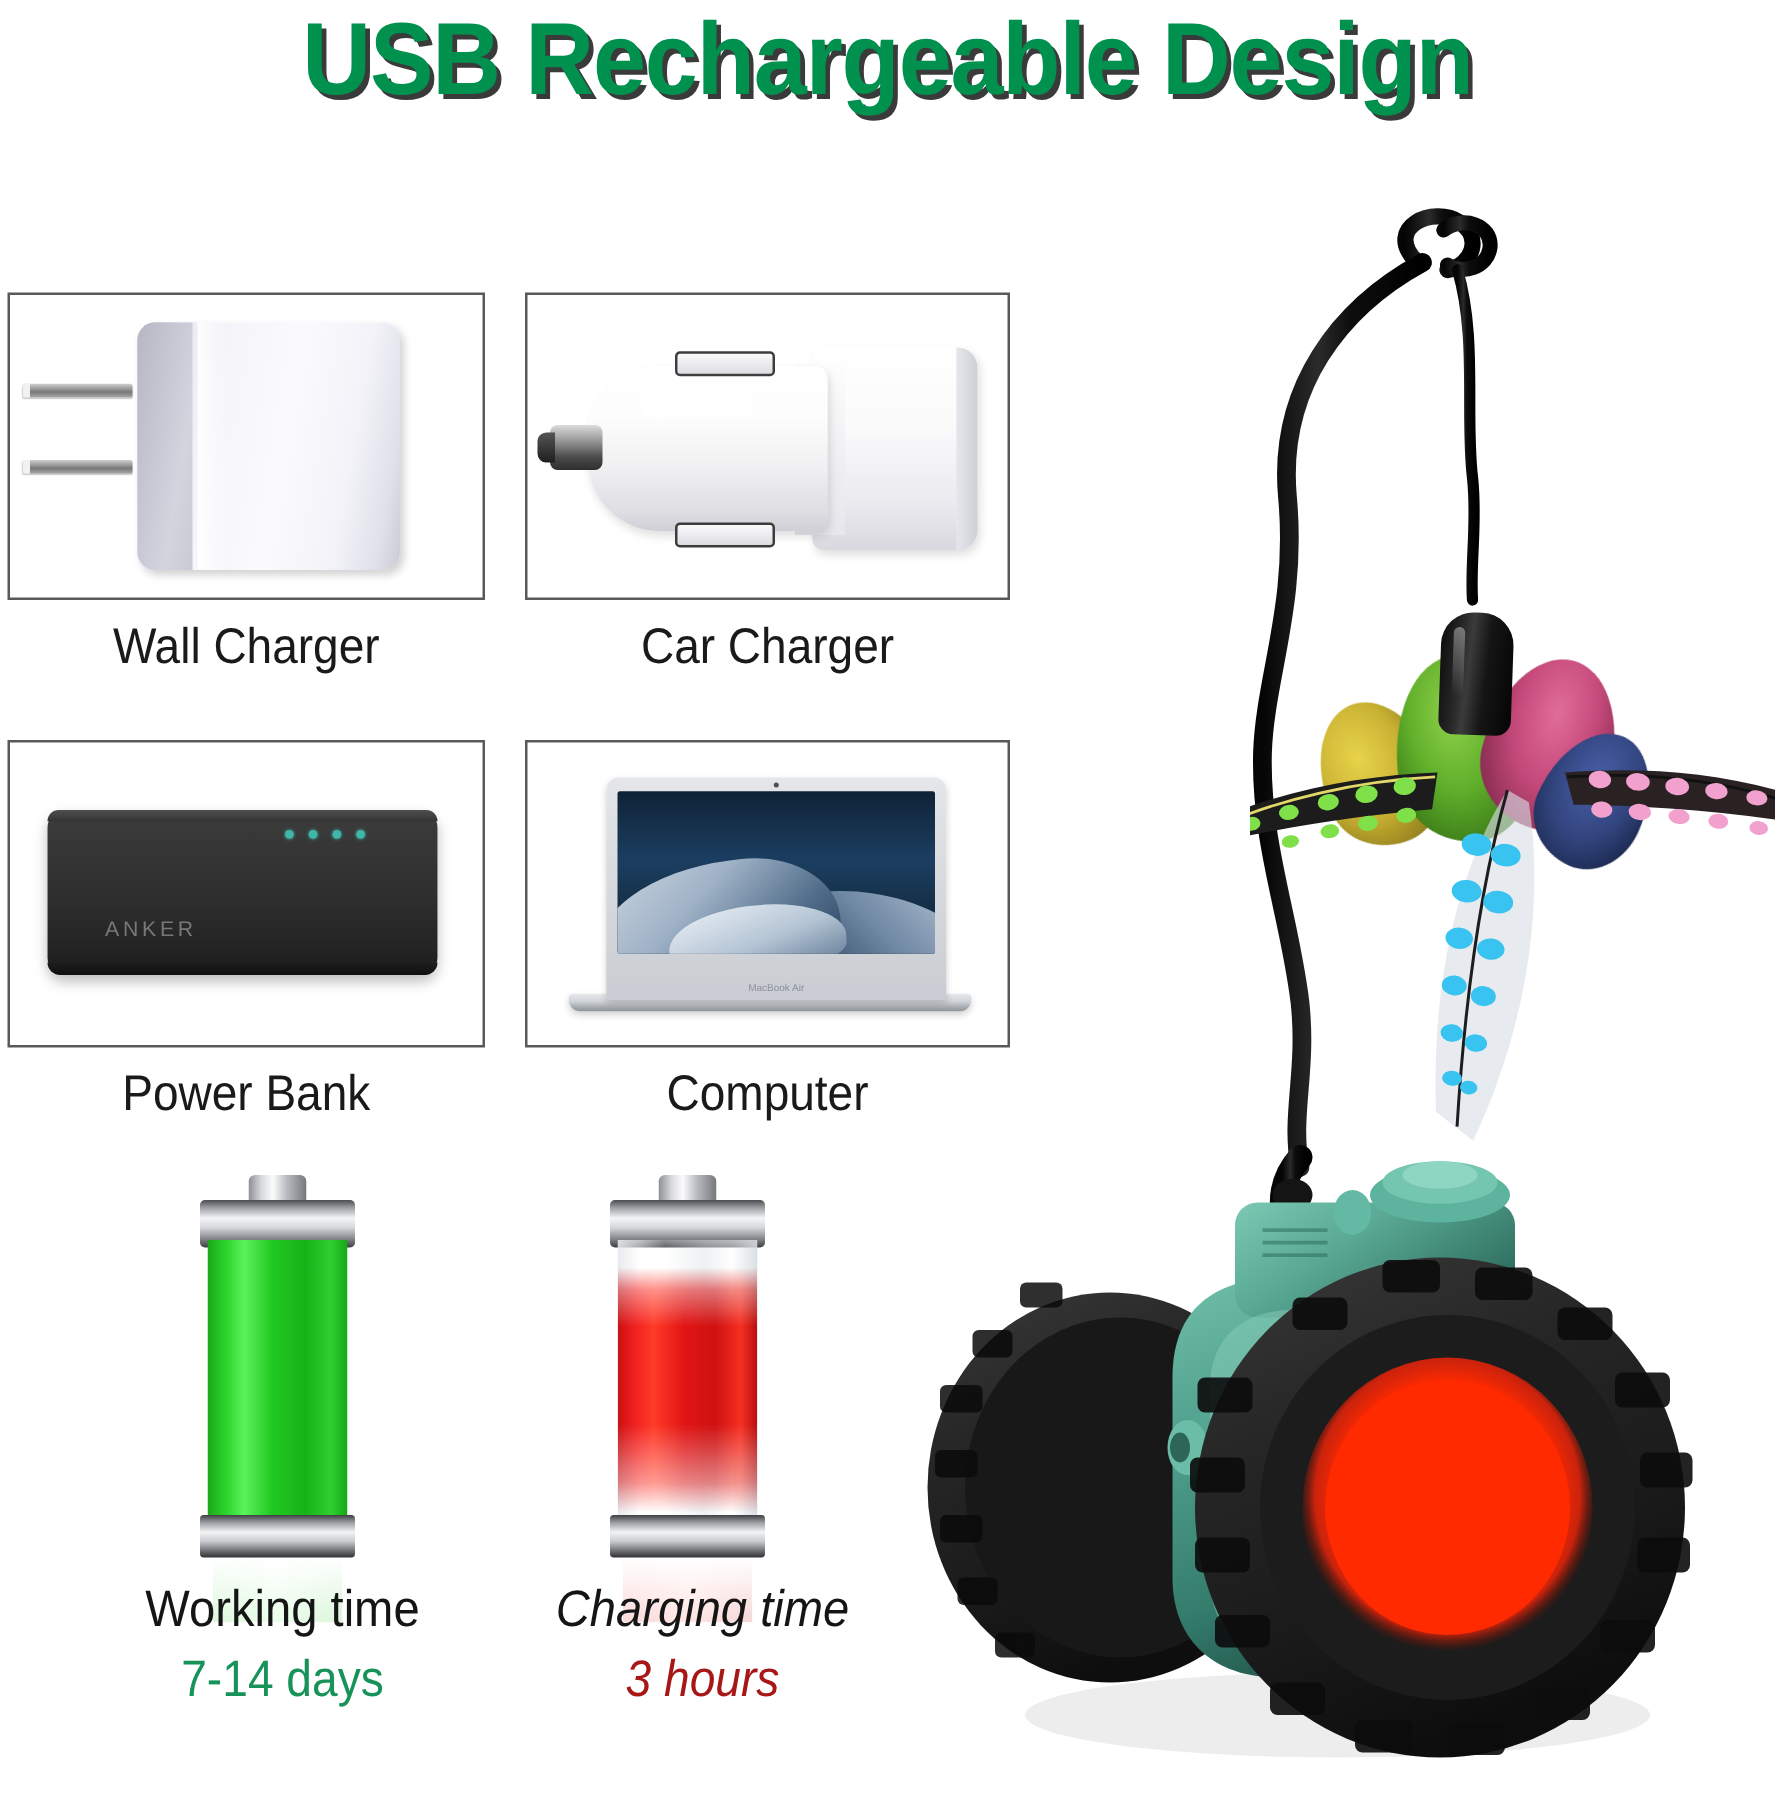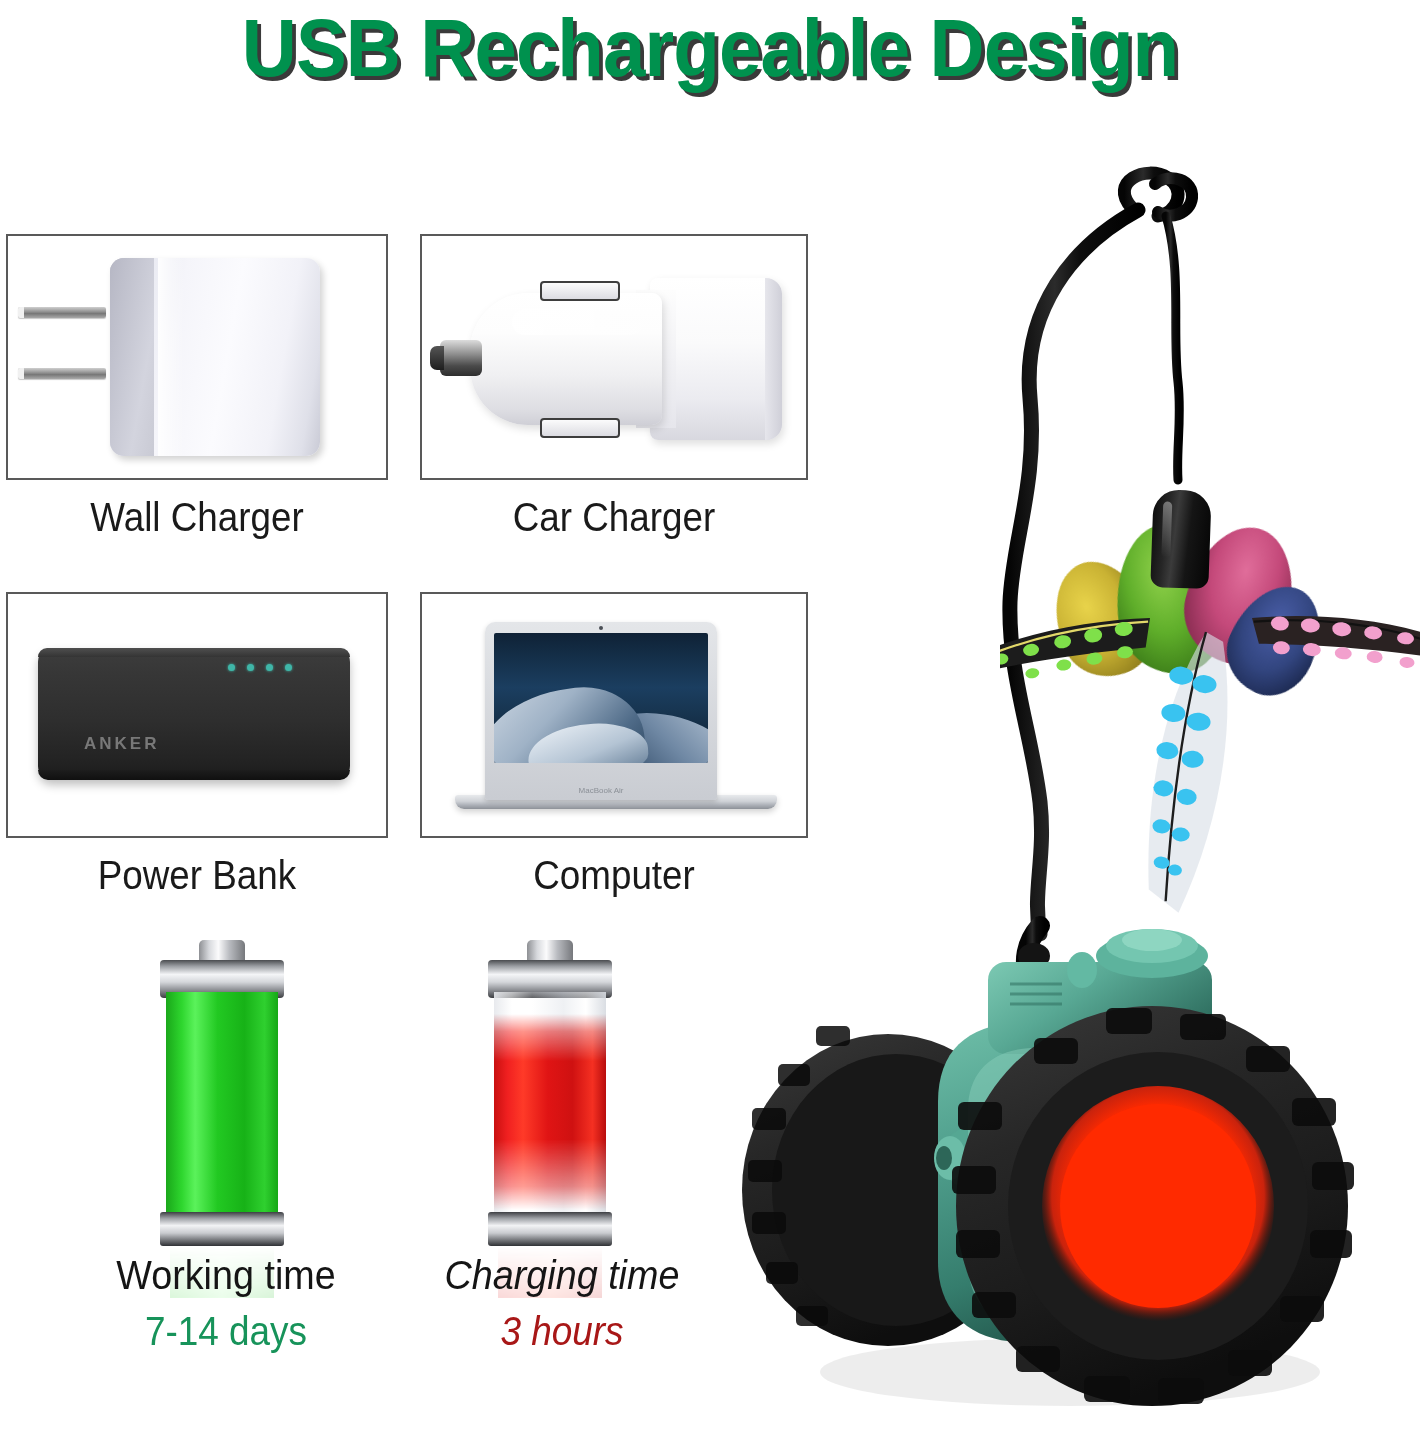--- a/index.html
+++ b/index.html
@@ -122,28 +122,28 @@
   .pb-top-edge{
     position:absolute;left:0;top:0;width:100%;height:9px;border-radius:14px 14px 0 0;
     background:linear-gradient(180deg,#4f4f4f,#343434);
   }
   .pb-bot-edge{
     position:absolute;left:0;bottom:0;width:100%;height:10px;border-radius:0 0 14px 14px;
     background:linear-gradient(180deg,#1d1d1d,#101010);
   }
   .pb-logo{
     position:absolute;left:46px;top:86px;
-    font-size:17px;letter-spacing:3px;color:#787878;font-weight:bold;
+    font-size:17px;letter-spacing:3px;color:#787878;font-weight:normal;
   }
   .pb-leds{position:absolute;left:228px;top:664px;display:flex;gap:12px;}
   .pb-led{width:7px;height:7px;border-radius:50%;background:#3fb6a8;box-shadow:0 0 3px #3fb6a8;}
 
   
   .mb-lid{
-    position:absolute;left:485px;top:622px;width:232px;height:178px;
+    position:absolute;left:485px;top:622px;width:272px;height:178px;
     border-radius:10px 10px 3px 3px;
     background:linear-gradient(180deg,#e4e6e9,#c9ccd2);
     box-shadow:0 2px 5px rgba(0,0,0,.16);
     box-sizing:border-box;padding:11px 9px 0 9px;
   }
   .mb-screen{
     width:100%;height:130px;border-radius:2px;overflow:hidden;position:relative;
     background:linear-gradient(180deg,#0f2236 0%,#15314c 22%,#1b3e60 42%,#17344f 62%,#0c1c2c 100%);
   }
   .mb-dune1{
@@ -222,21 +222,21 @@
   .batt-reflect{
     position:absolute;left:10px;top:306px;width:104px;height:52px;
     transform:scaleY(-1);opacity:.2;
     -webkit-mask-image:linear-gradient(180deg,rgba(0,0,0,.85),rgba(0,0,0,0));
     mask-image:linear-gradient(180deg,rgba(0,0,0,.85),rgba(0,0,0,0));
   }
   .refl-green{background:linear-gradient(90deg,#2fd02f,#8cf78c,#21c021);}
   .refl-red{background:linear-gradient(90deg,#e02020,#ff6a55,#c81414);}
 
   
-  .bcap{position:absolute;text-align:center;white-space:nowrap;}
+  .bcap{position:absolute;text-align:center;white-space:nowrap;margin-top:12px;}
   .bcap .t1{
     font-size:41px;color:#151515;display:block;
     transform:scaleX(.92);transform-origin:50% 50%;
   }
   .bcap .t2{
     font-size:41px;display:block;margin-top:9px;
     transform:scaleX(.9);transform-origin:50% 50%;
   }
   #cap-work{left:36px; top:1252px;width:380px;}
   #cap-chg {left:372px;top:1252px;width:380px;font-style:italic;}

